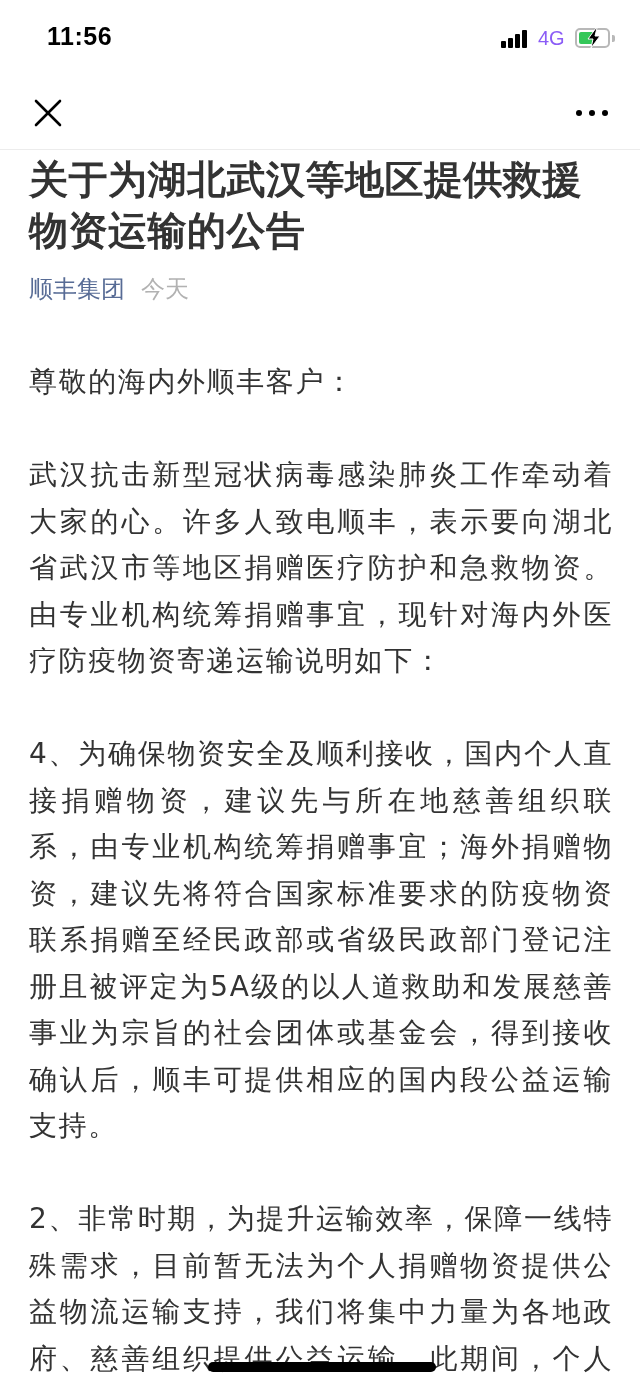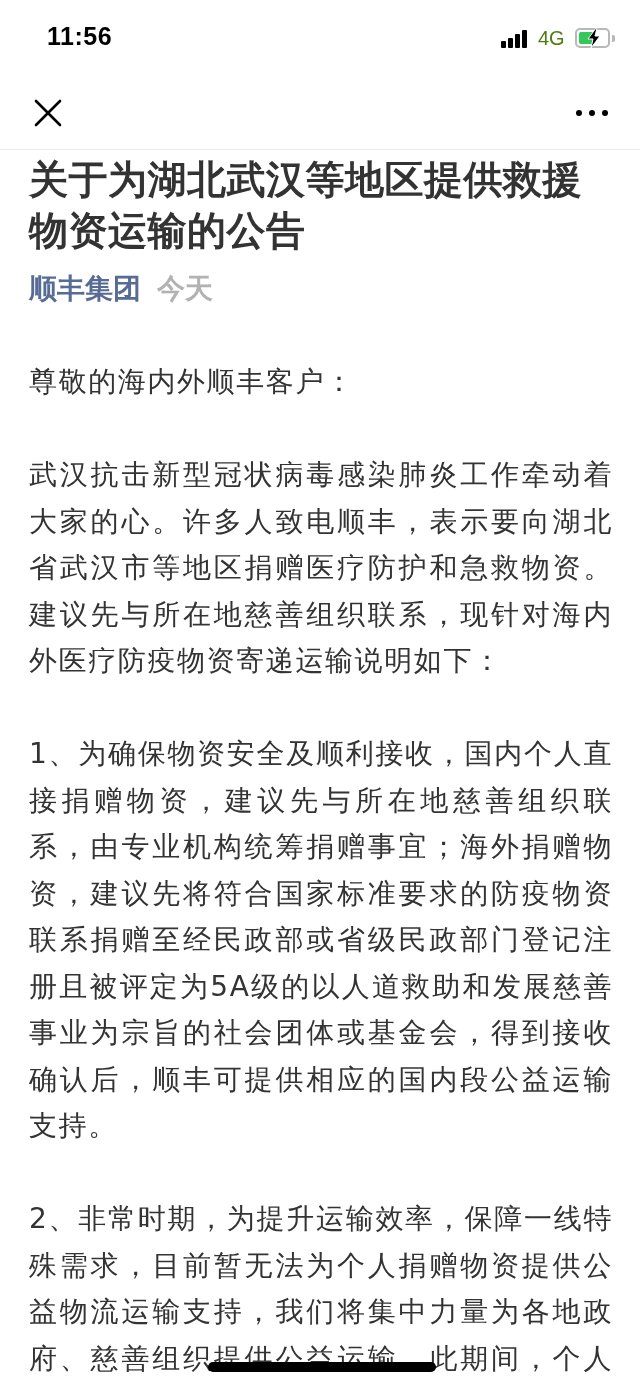--- a/index.html
+++ b/index.html
@@ -4,36 +4,36 @@
   <style>
     * { box-sizing: border-box; margin: 0; padding: 0; }
     html, body { width: 640px; height: 1386px; background: #ffffff; overflow: hidden; }
     body { position: relative; font-family: "DejaVu Sans", "Liberation Sans", sans-serif; color: #333333; }
 
     
     .status-bar { position: absolute; left: 0; top: 0; width: 519px; height: 80px; }
     .status-time { position: absolute; left: 47px; top: 22px; font-size: 25px; font-weight: bold; color: #000; letter-spacing: 0.5px; font-family: "Liberation Sans", sans-serif; }
     .signal { position: absolute; left: 501px; top: 30px; width: 30px; height: 18px; }
     .signal span { position: absolute; bottom: 0; width: 5px; background: #000; border-radius: 1px; }
-    .network { position: absolute; left: 538px; top: 27px; font-size: 20px; color: #4d7c0f; font-family: "Liberation Sans", sans-serif; }
+    .network { position: absolute; left: 538px; top: 27px; font-size: 20px; color: #8b5cf6; font-family: "Liberation Sans", sans-serif; }
     .battery { position: absolute; left: 575px; top: 28px; width: 35px; height: 20px; border: 2px solid #b8b8b8; border-radius: 5px; }
     .battery-fill { position: absolute; left: 2px; top: 2px; width: 15px; height: 12px; background: #34c759; border-radius: 2px; }
     .battery-cap { position: absolute; left: 612px; top: 35px; width: 3px; height: 7px; background: #b8b8b8; border-radius: 0 2px 2px 0; }
     .bolt { position: absolute; left: 8px; top: -2px; width: 18px; height: 20px; }
 
     
     .nav-bar { position: absolute; left: 0; top: 80px; width: 640px; height: 70px; border-bottom: 1px solid #ececec; }
     .close-btn { position: absolute; left: 30px; top: 15px; width: 36px; height: 36px; cursor: pointer; }
     .more-btn { position: absolute; left: 572px; top: 20px; width: 40px; height: 26px; cursor: pointer; }
     .more-btn span { position: absolute; top: 10px; width: 6px; height: 6px; background: #000; border-radius: 50%; }
 
     
     .article { position: absolute; left: 29px; top: 150px; width: 584px; }
     .title { font-size: 39px; font-weight: bold; line-height: 51px; color: #333; margin-top: 4px; letter-spacing: 0.5px; }
-    .meta { margin-top: 13px; height: 40px; font-size: 28px; line-height: 40px; font-weight: bold; }
+    .meta { margin-top: 13px; height: 40px; font-size: 24px; line-height: 40px; }
     .author { color: #576b95; cursor: pointer; }
     .date { color: #b2b2b2; margin-left: 16px; }
     .body { margin-top: 50px; }
     .para { font-size: 28px; line-height: 46.5px; color: #333; letter-spacing: 1.6px; text-align: justify; }
     .para + .para { margin-top: 46.5px; }
 
     
     .home-indicator { position: absolute; left: 208px; top: 1362px; width: 228px; height: 10px; background: #000; border-radius: 5px; }
   </style>
 </head>
@@ -71,19 +71,19 @@
   </div>
 </div>
 
 <div class="article">
   <h1 class="title">关于为湖北武汉等地区提供救援物资运输的公告</h1>
   <div class="meta">
     <span class="author">顺丰集团</span><span class="date">今天</span>
   </div>
   <div class="body">
     <p class="para">尊敬的海内外顺丰客户：</p>
-    <p class="para">武汉抗击新型冠状病毒感染肺炎工作牵动着大家的心。许多人致电顺丰，表示要向湖北省武汉市等地区捐赠医疗防护和急救物资。建议先与所在地慈善组织联系，现针对海内外医疗防疫物资寄递运输说明如下：</p>
-    <p class="para">1、为确保物资安全及顺利接收，国内个人直接捐赠物资，建议先与所在地慈善组织联系，由专业机构统筹捐赠事宜；海外捐赠物资，建议先将符合国家标准要求的防疫物资联系捐赠至经民政部或省级民政部门登记注册且被评定为5A级的以人道救助和发展慈善事业为宗旨的社会团体或基金会，得到接收确认后，顺丰可提供相应的国内段公益运输支持。</p>
+    <p class="para">武汉抗击新型冠状病毒感染肺炎工作牵动着大家的心。许多人致电顺丰，表示要向湖北省武汉市等地区捐赠医疗防护和急救物资。由专业机构统筹捐赠事宜，现针对海内外医疗防疫物资寄递运输说明如下：</p>
+    <p class="para">4、为确保物资安全及顺利接收，国内个人直接捐赠物资，建议先与所在地慈善组织联系，由专业机构统筹捐赠事宜；海外捐赠物资，建议先将符合国家标准要求的防疫物资联系捐赠至经民政部或省级民政部门登记注册且被评定为5A级的以人道救助和发展慈善事业为宗旨的社会团体或基金会，得到接收确认后，顺丰可提供相应的国内段公益运输支持。</p>
     <p class="para">2、非常时期，为提升运输效率，保障一线特殊需求，目前暂无法为个人捐赠物资提供公益物流运输支持，我们将集中力量为各地政府、慈善组织提供公益运输。此期间，个人寄往武汉和武汉寄出快件免收春节服务费</p>
   </div>
 </div>
 
 <div class="home-indicator"></div>
 
 </body></html>

